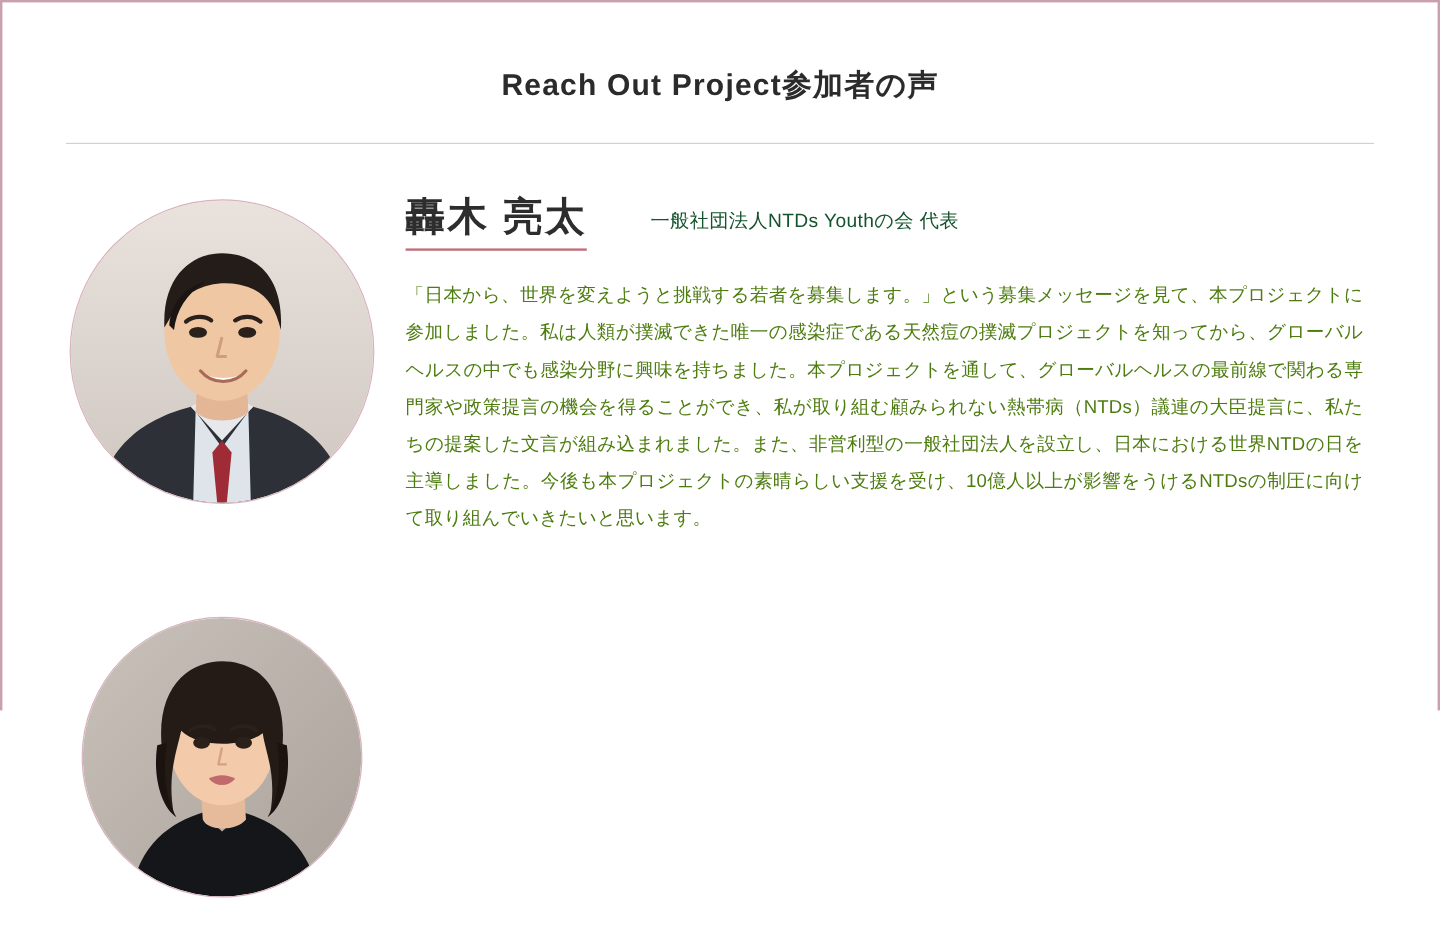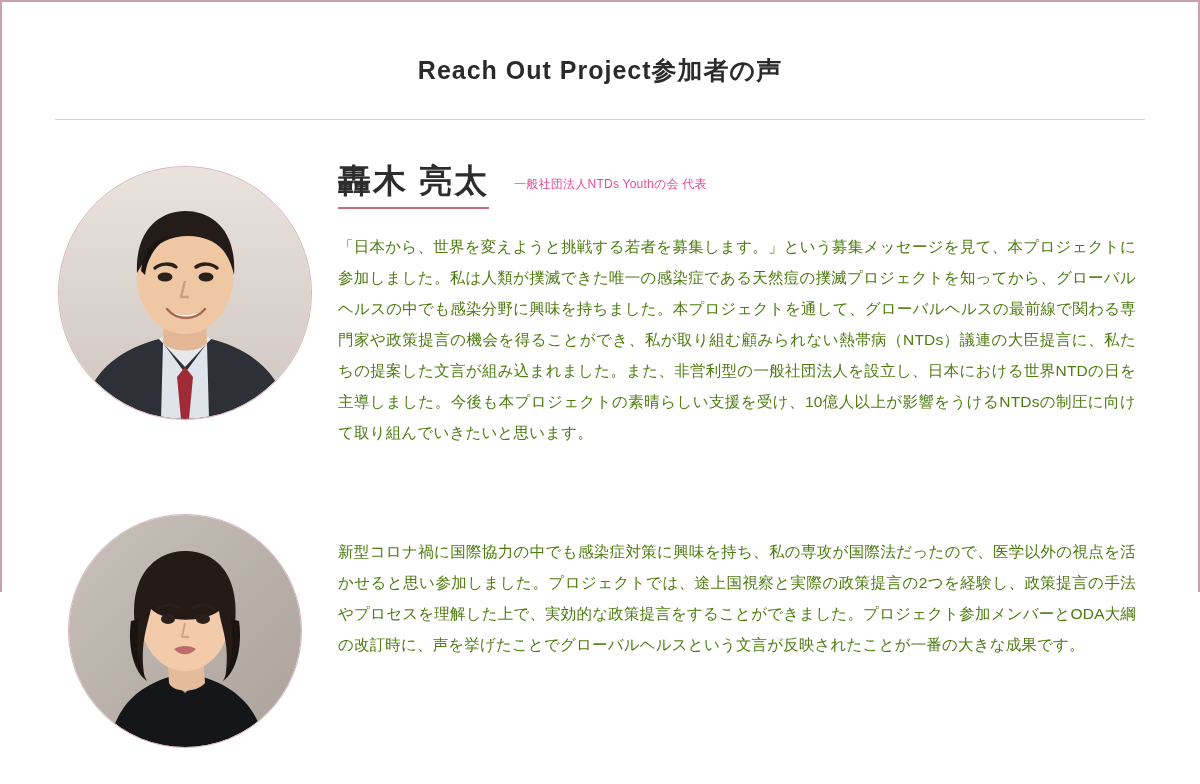--- a/index.html
+++ b/index.html
@@ -85,24 +85,25 @@
     font-size: 33px;
     font-weight: bold;
     color: #2d2d2d;
     letter-spacing: 0.06em;
     border-bottom: 2px solid #c0707f;
     padding-bottom: 6px;
     line-height: 1.25;
     white-space: nowrap;
   }
   .person-affil {
-    font-size: 12px;
-    color: #ec4899;
+    font-size: 16px;
+    color: #14532d;
     letter-spacing: 0.02em;
     white-space: nowrap;
+    margin-left: 28px;
   }
   .body-text {
     margin-top: 22px;
     font-size: 15.5px;
     line-height: 2.0;
     color: #4d7c0f;
     text-align: justify;
     text-justify: inter-character;
     letter-spacing: 0.01em;
   }
@@ -205,18 +206,17 @@
               <path d="M124 93 C130 89 139 89 145 94" stroke="#2b201a" stroke-width="3" fill="none" stroke-linecap="round"></path>
 
               <path d="M116 108 L113 122 L120 122" stroke="#d3a183" stroke-width="2" fill="none" stroke-linejoin="round"></path>
 
               <path d="M105 134 C111 130 121 130 127 134 C121 141 111 141 105 134 Z" fill="#c06a6c"></path>
             </g>
           </svg>
         </div>
       </div>
       <div class="content">
-        <p class="body-text">新型コロナ禍に国際協力の中でも感染症対策に興味を持ち、私の専攻が国際法だったので、医学以外の視点を活かせると思い参加しました。プロジェクトでは、途上国視察と実際の政策提言の2つを経験し、政策提言の手法やプロセスを理解した上で、実効的な政策提言をすることができました。プロジェクト参加メンバーとODA大綱の改訂時に、声を挙げたことでグローバルヘルスという文言が反映されたことが一番の大きな成果です。</p>
       </div>
     </div>
 
   </div>
 </div>
 
 </body></html>

